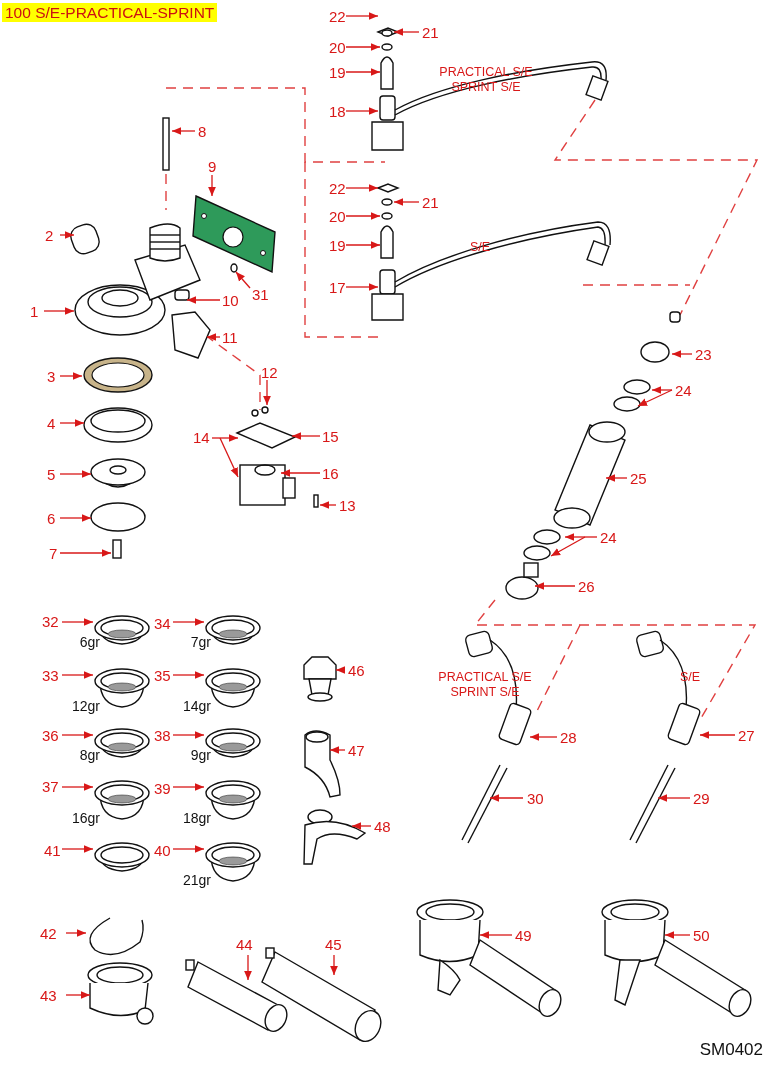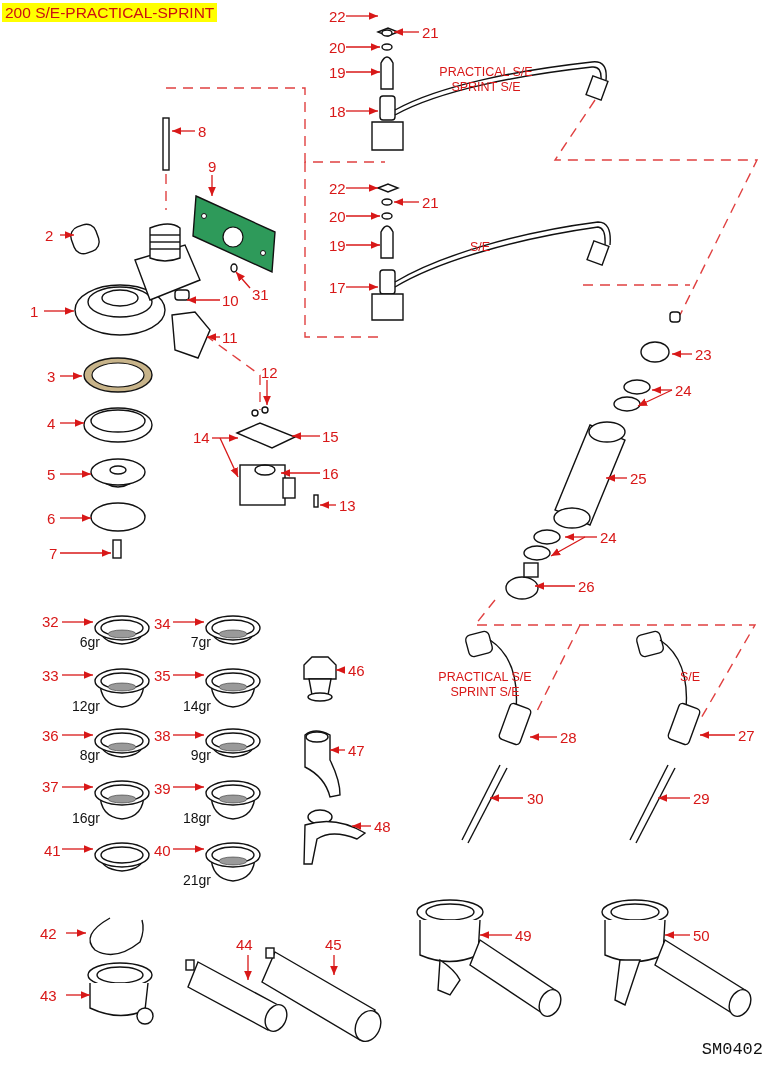--- a/index.html
+++ b/index.html
@@ -1,31 +1,31 @@
 <!DOCTYPE html>
 <html><head>
 <meta charset="utf-8">
 <style>
   html, body { margin:0; padding:0; background:#ffffff; }
   body { width:769px; height:1075px; position:relative; overflow:hidden; font-family:"Liberation Sans", sans-serif; }
   #title { position:absolute; left:2px; top:3px; background:#ffff00; color:#cc1111; font-size:15.5px; padding:0 3px; line-height:19px; }
-  #code { position:absolute; right:6px; top:1040px; font-size:17px; color:#111;font-family:Liberation Mono, monospace; }
+  #code { position:absolute; right:6px; top:1040px; font-size:17px; color:#111; }
   svg#dg { position:absolute; left:0; top:0; }
   .lbl { fill:#d81818; font-size:15px; font-family:"Liberation Sans", sans-serif; }
   .note { fill:#d81818; font-size:12.5px; font-family:"Liberation Sans", sans-serif; }
   .gr { fill:#111; font-size:14px; font-family:"Liberation Sans", sans-serif; }
   .lead { stroke:#d81818; stroke-width:1.3; fill:none; }
   .dash { stroke:#e04040; stroke-width:1.4; fill:none; stroke-dasharray:10,7; }
   .ln { stroke:#111; stroke-width:1.4; fill:#fff; }
   .lnn { stroke:#111; stroke-width:1.4; fill:none; }
 </style>
 </head>
 <body>
 
-<div id="title">200 S/E-PRACTICAL-SPRINT</div>
+<div id="title">100 S/E-PRACTICAL-SPRINT</div>
 <div id="code">SM0402</div>
 
 <svg id="dg" width="769" height="1075" viewBox="0 0 769 1075">
   <defs>
     <marker id="ah" markerWidth="8" markerHeight="8" refX="7" refY="4" orient="auto">
       <path d="M0,1 L7,4 L0,7 Z" fill="#d81818"></path>
     </marker>
   </defs>
 
   <g>

